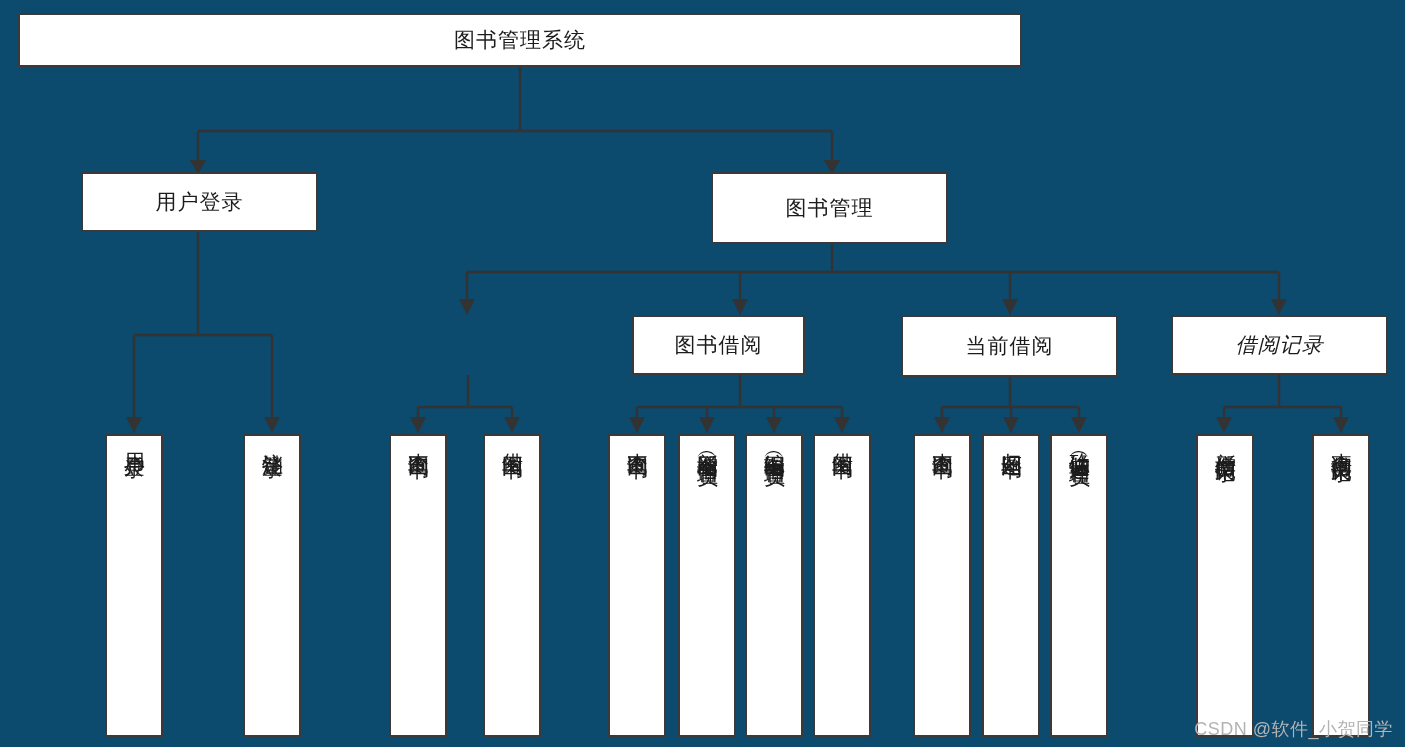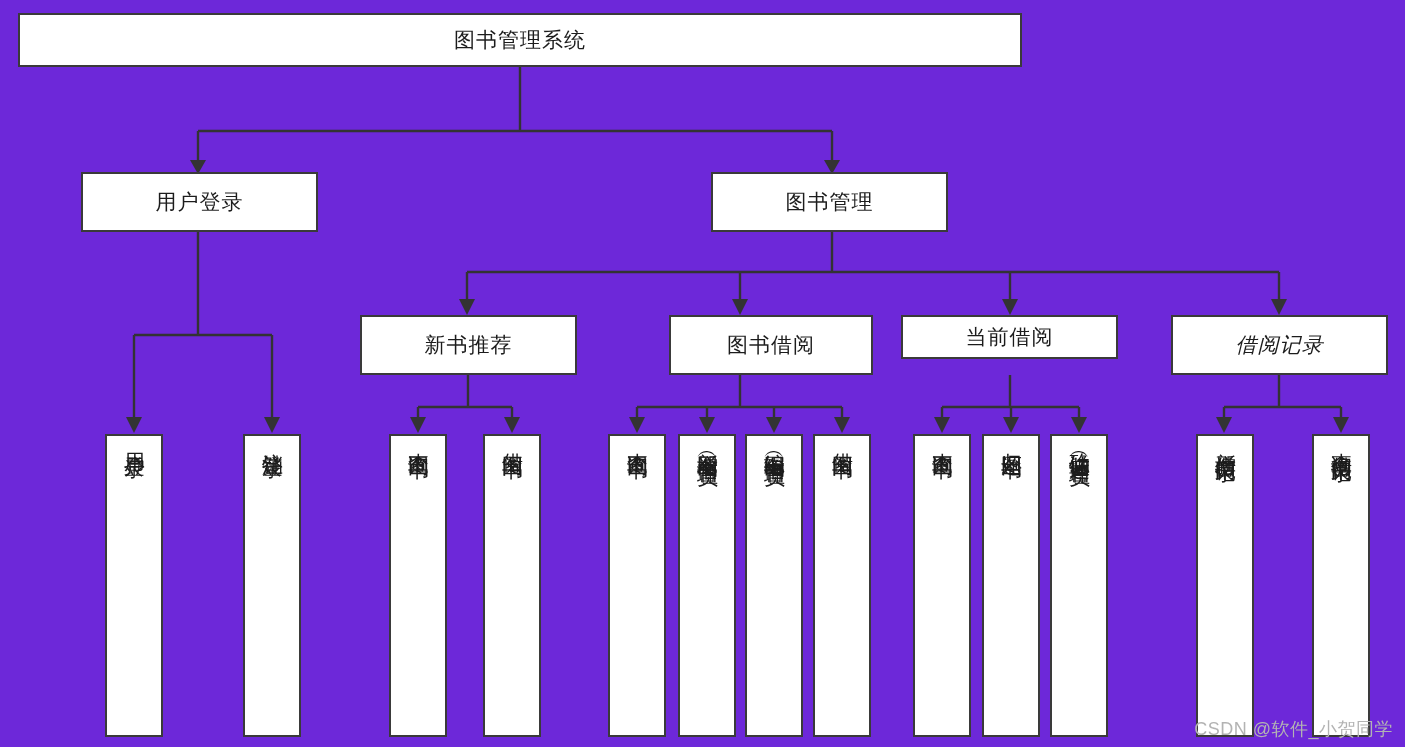--- a/index.html
+++ b/index.html
@@ -7,21 +7,21 @@
     padding: 0;
     background: #ffffff;
   }
   body {
     font-family: "Liberation Sans", "DejaVu Sans", sans-serif;
   }
   #canvas {
     position: relative;
     width: 1405px;
     height: 747px;
-    background: #6d28d9;
+    background: #0c4a6e;
     overflow: hidden;
   }
   .node {
     position: absolute;
     box-sizing: border-box;
     border: 2px solid #3a3a3a;
     background: #ffffff;
     display: flex;
     align-items: center;
     justify-content: center;
@@ -135,31 +135,28 @@
     <polygon points="1333,417 1349,417 1341,433" fill="#333333" stroke="none"></polygon>
   </svg>
 
   <div class="node h" style="left:18px; top:13px; width:1004px; height:54px;">
     <span>图书管理系统</span>
   </div>
 
   <div class="node h" style="left:81px; top:172px; width:237px; height:60px;">
     <span>用户登录</span>
   </div>
-  <div class="node h" style="left:711px; top:172px; width:237px; height:60px;">
+  <div class="node h" style="left:711px; top:172px; width:237px; height:72px;">
     <span>图书管理</span>
   </div>
 
-  <div class="node h" style="left:360px; top:315px; width:217px; height:60px;">
-    <span>新书推荐</span>
-  </div>
-  <div class="node h" style="left:669px; top:315px; width:204px; height:60px;">
+  <div class="node h" style="left:632px; top:315px; width:173px; height:60px;">
     <span>图书借阅</span>
   </div>
-  <div class="node h" style="left:901px; top:315px; width:217px; height:44px;">
+  <div class="node h" style="left:901px; top:315px; width:217px; height:62px;">
     <span>当前借阅</span>
   </div>
   <div class="node h" style="left:1171px; top:315px; width:217px; height:60px;font-style:italic;">
     <span>借阅记录</span>
   </div>
 
   <div class="node v vcenter" style="left:105px; top:434px; width:58px; height:303px;">
     <span class="vtext">用户登录</span>
   </div>
   <div class="node v vcenter" style="left:243px; top:434px; width:58px; height:303px;">

